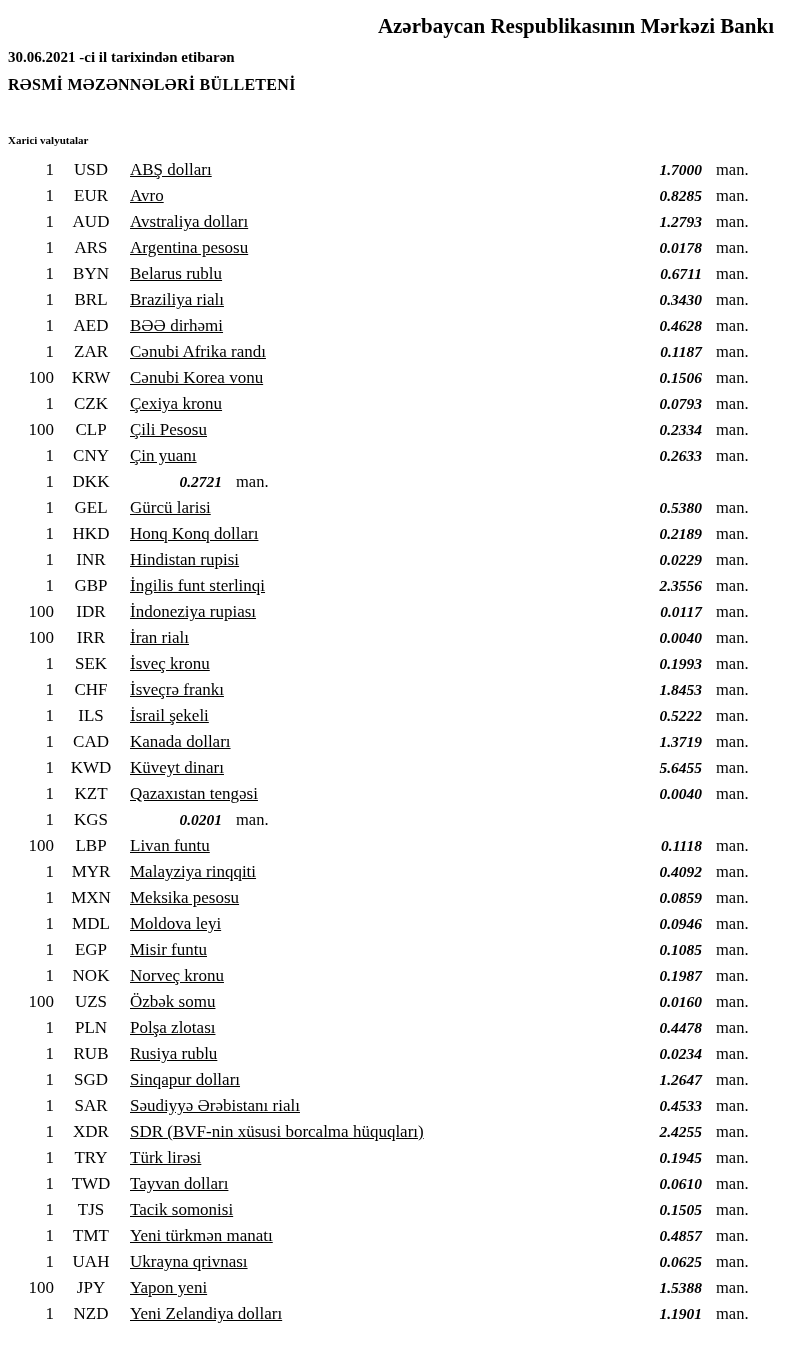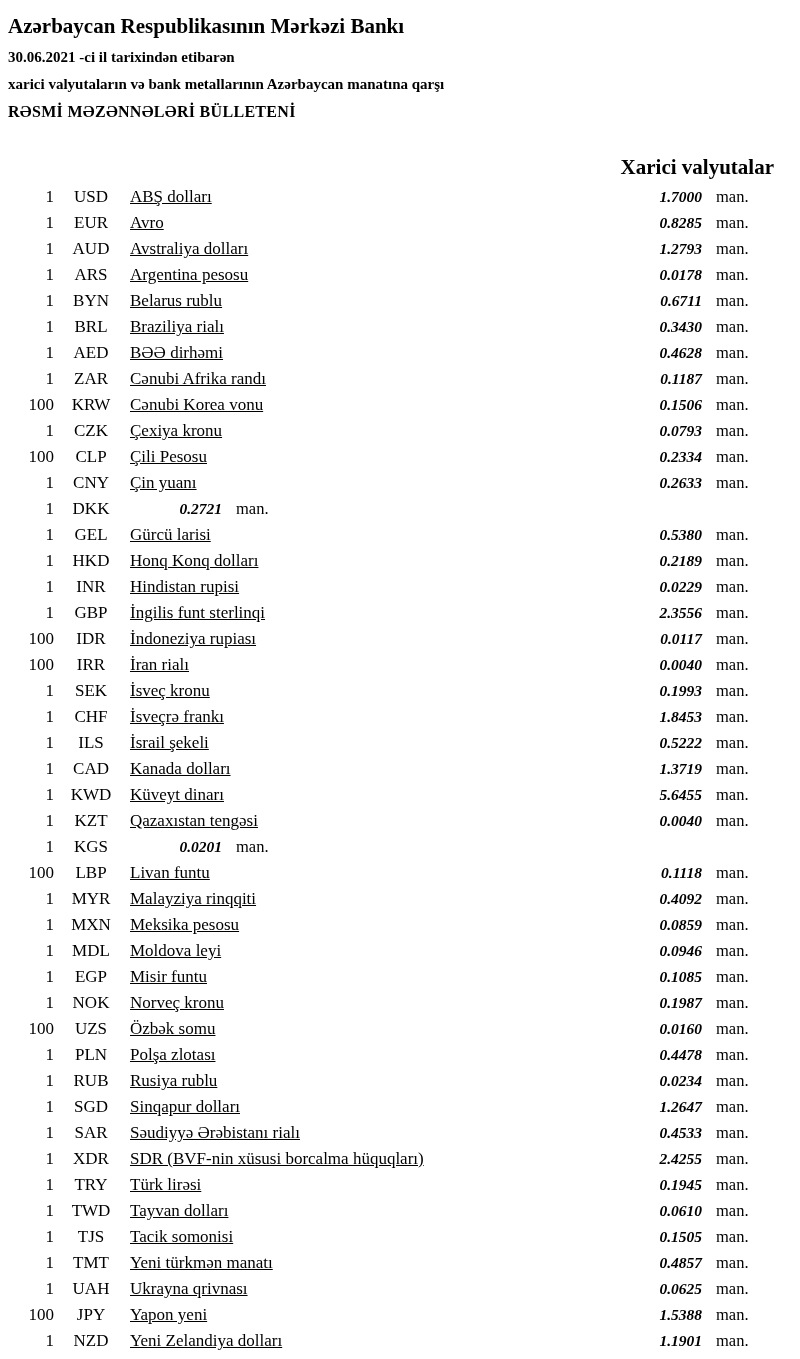--- a/index.html
+++ b/index.html
@@ -11,40 +11,40 @@
   }
   .page {
     width: 800px;
     height: 1359px;
     box-sizing: border-box;
     padding: 8px 26px 0 8px;
     background: #ffffff;
     overflow: hidden;
   }
   .title {
-    text-align: left;
+    text-align: right;
     font-weight: bold;
     font-size: 21px;
     line-height: 28px;
     margin: 4px 0 4px 0;
   }
   .hline {
     text-align: left;
     font-weight: bold;
     font-size: 15px;
     line-height: 27px;
   }
   .bulletin {
     font-size: 16px;
     letter-spacing: 0.3px;
   }
   .section-title {
-    text-align: right;
+    text-align: left;
     font-weight: bold;
-    font-size: 21px;
+    font-size: 11px;
     margin-top: 30px;
     line-height: 24px;
   }
   .rates {
     margin-top: 5px;
   }
   .row {
     display: flex;
     align-items: baseline;
     height: 26px;
@@ -83,21 +83,20 @@
     font-size: 16.5px;
     flex: 0 0 auto;
   }
 </style>
 </head>
 <body>
 
 <div class="page">
   <div class="title">Azərbaycan Respublikasının Mərkəzi Bankı</div>
   <div class="hline">30.06.2021 -ci il tarixindən etibarən</div>
-  <div class="hline">xarici valyutaların və bank metallarının Azərbaycan manatına qarşı</div>
   <div class="hline bulletin">RƏSMİ MƏZƏNNƏLƏRİ BÜLLETENİ</div>
   <div class="section-title">Xarici valyutalar</div>
   <div class="rates">
       <div class="row">
         <span class="qty">1</span>
         <span class="code">USD</span>
         <span class="name">ABŞ dolları</span>
         <span class="rate">1.7000</span>
         <span class="unit">man.</span>
       </div>

